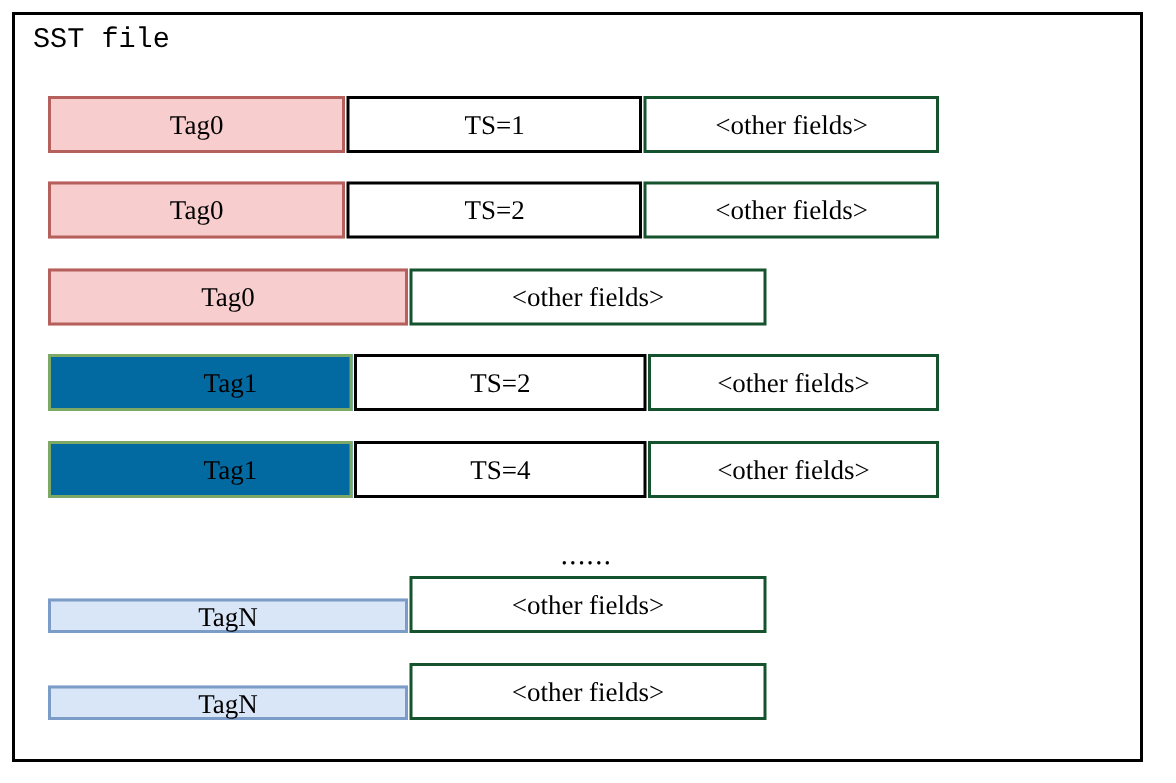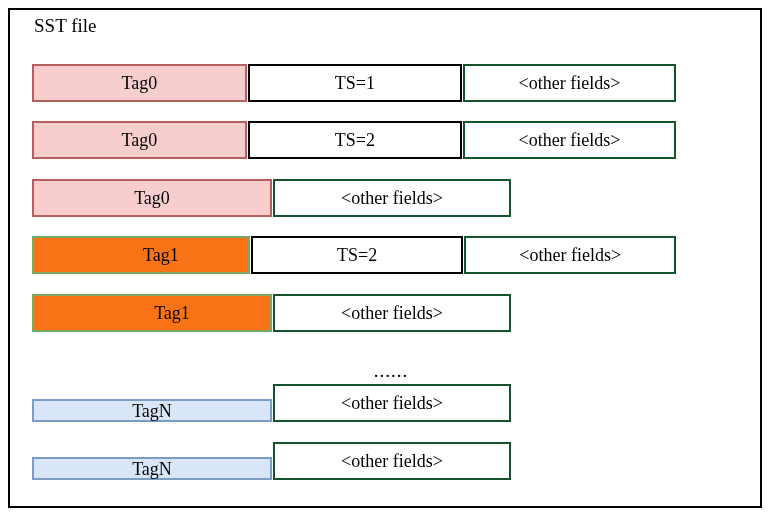--- a/index.html
+++ b/index.html
@@ -28,40 +28,41 @@
     top: 8px;
     width: 754px;
     height: 500px;
     box-sizing: border-box;
     border: 2px solid #000000;
     background: #ffffff;
   }
 
   .sst-title {
     position: absolute;
-    left: 24px;
+    left: 12px;
     top: 4px;
     font-size: 19px;
     line-height: 24px;
     white-space: nowrap;
+    font-family: Liberation Mono, monospace;
   }
 
   
   .rows {
     position: absolute;
     left: 0;
     top: 0;
     width: 100%;
     height: 100%;
   }
 
   .record-row {
     position: absolute;
     left: 22px;
-    width: 644px;
+    width: 594px;
     height: 38px;
     display: flex;
     align-items: stretch;
   }
 
   .cell {
     box-sizing: border-box;
     display: flex;
     align-items: center;
     justify-content: center;
@@ -90,21 +91,21 @@
     background: #ffffff;
     margin-left: 1px;
   }
 
   
   .tag-red .cell-tag {
     background: #f7cdcd;
     border-color: #b5605c;
   }
   .tag-green .cell-tag {
-    background: #f97316;
+    background: #0369a1;
     border-color: #7da866;
     padding-left: 40px;
   }
   .tag-blue .cell-tag {
     background: #d9e6f7;
     border-color: #7b9cc7;
     margin-top: 15px;
   }
 
   
@@ -153,20 +154,21 @@
       </div>
 
       <div class="record-row tag-green" style="top:226px;">
         <div class="cell cell-tag">Tag1</div>
         <div class="cell cell-ts">TS=2</div>
         <div class="cell cell-other">&lt;other fields&gt;</div>
       </div>
 
       <div class="record-row tag-green" style="top:284px;">
         <div class="cell cell-tag">Tag1</div>
+        <div class="cell cell-ts">TS=4</div>
         <div class="cell cell-other">&lt;other fields&gt;</div>
       </div>
 
       <div class="ellipsis-row" style="top:350px;">
         <span class="dots">......</span>
       </div>
 
       <div class="record-row tag-blue" style="top:374px;">
         <div class="cell cell-tag">TagN</div>
         <div class="cell cell-other">&lt;other fields&gt;</div>

